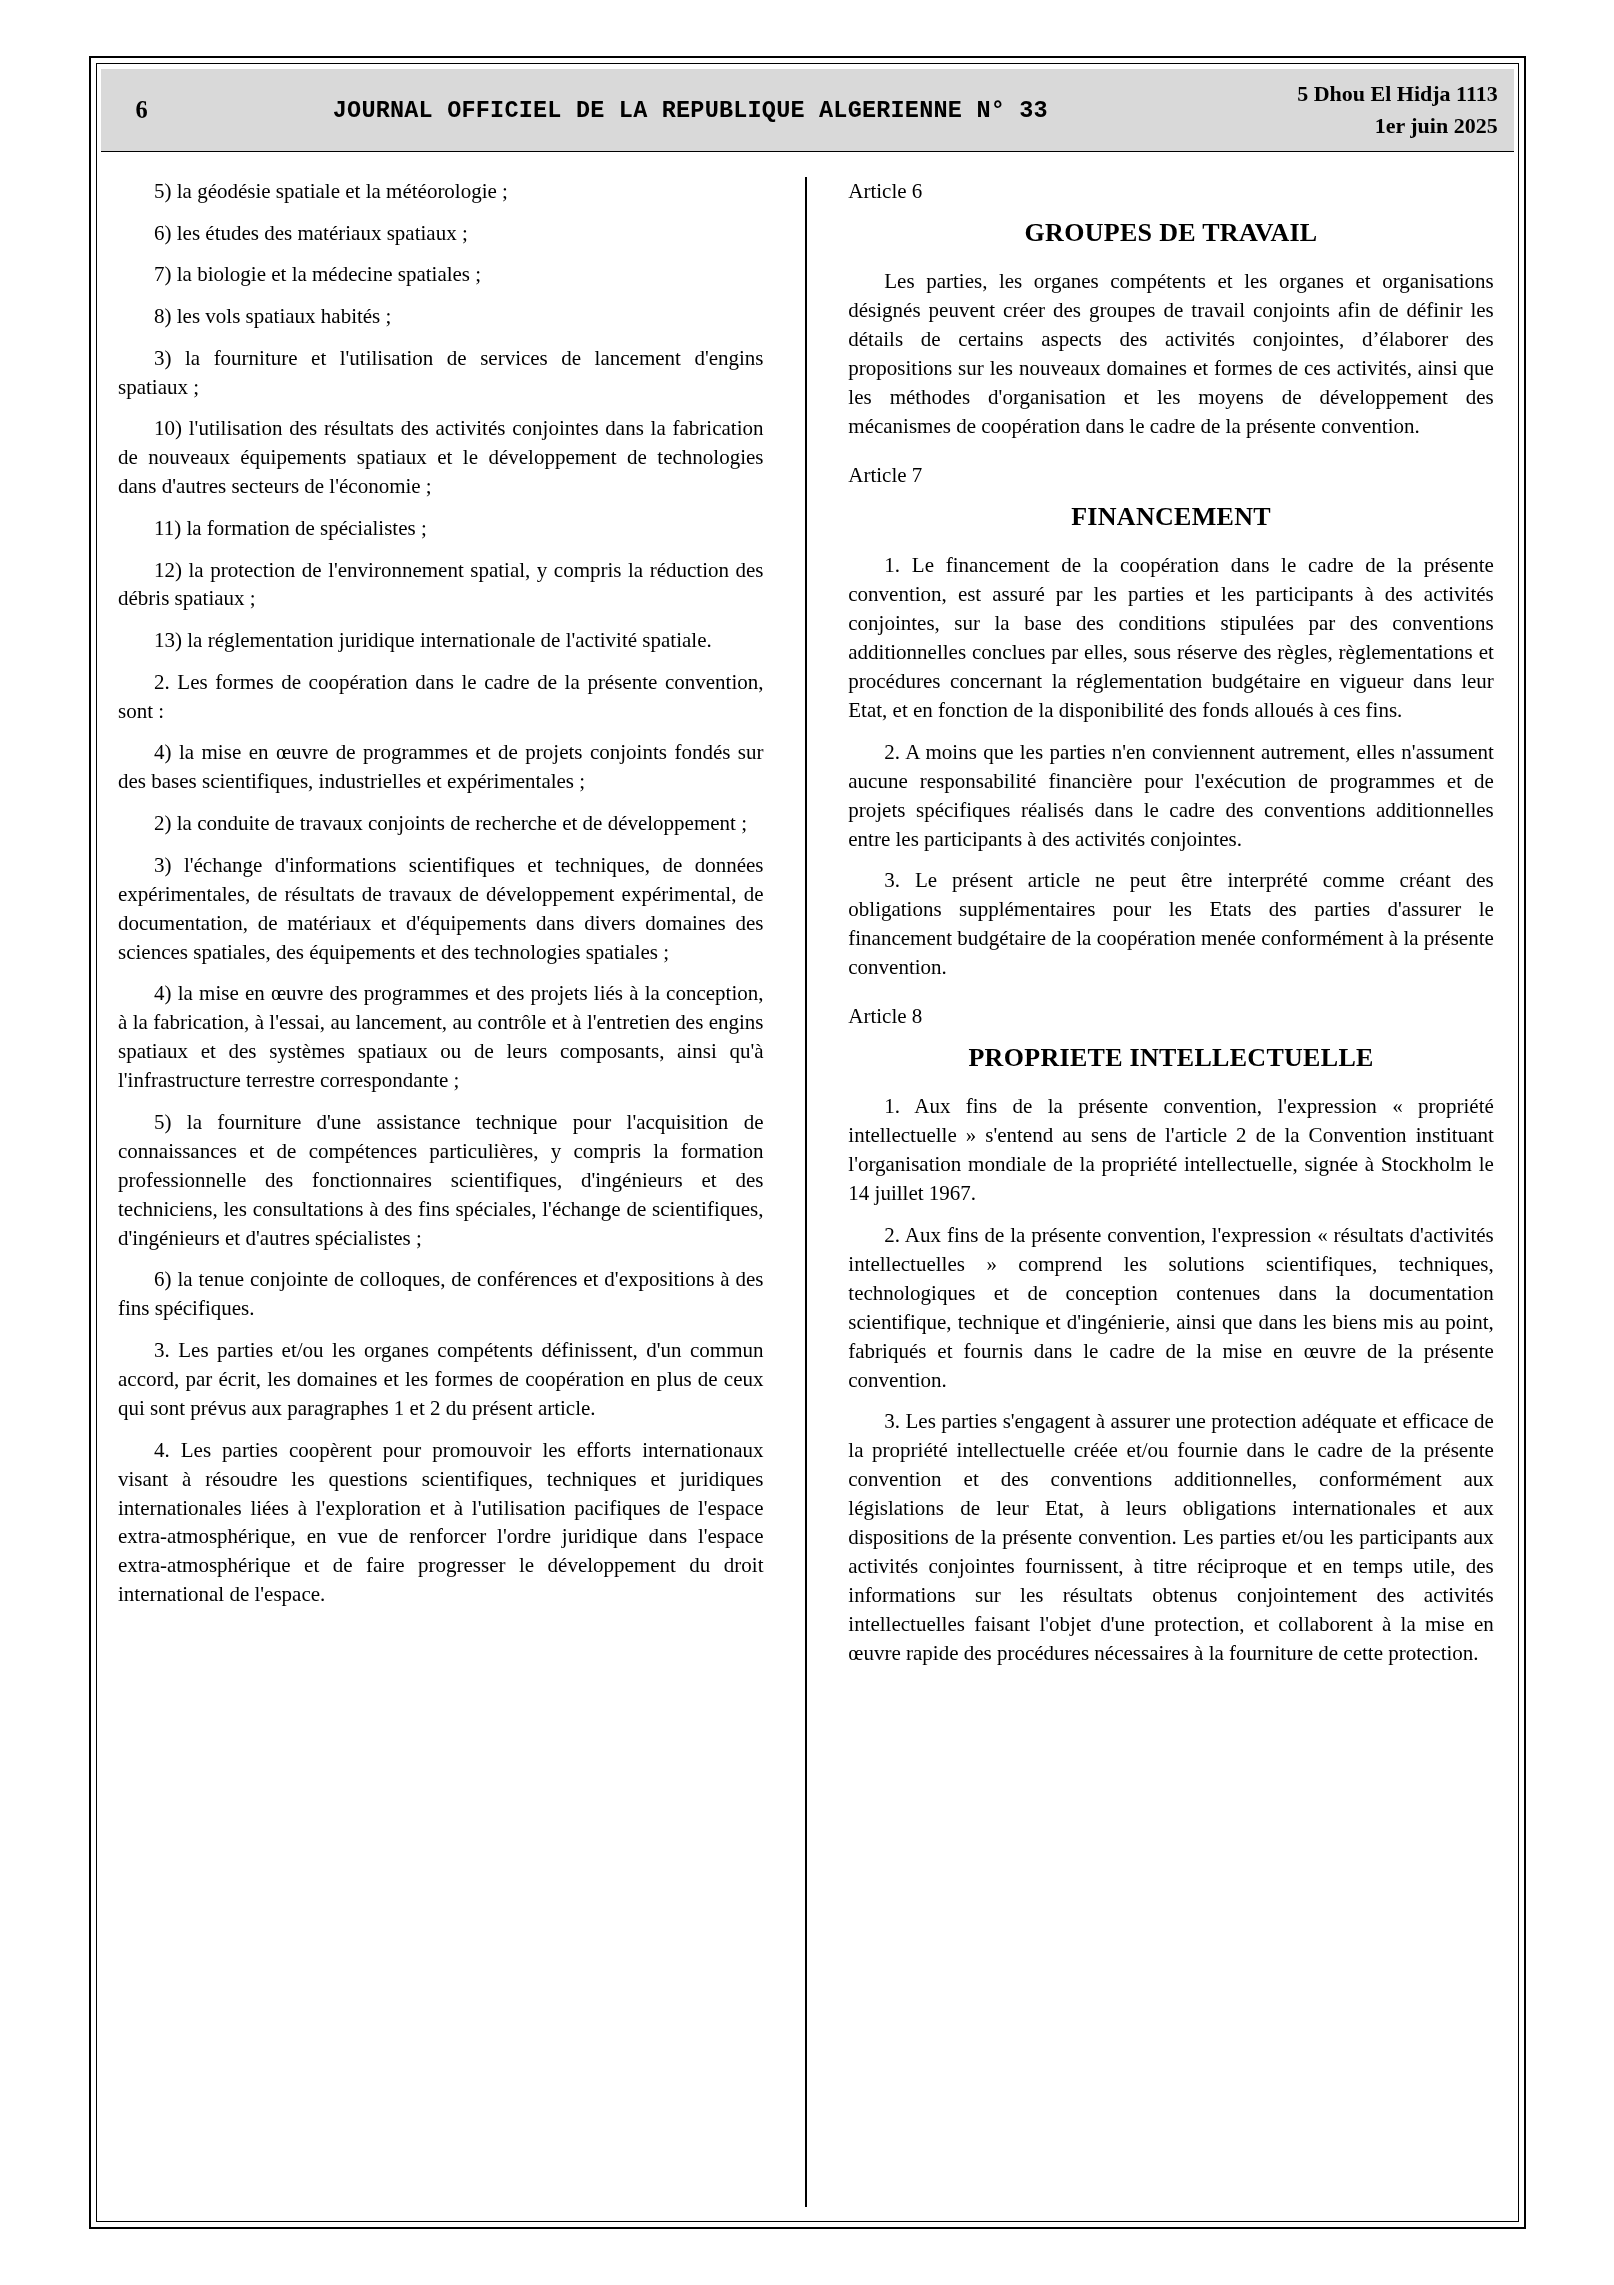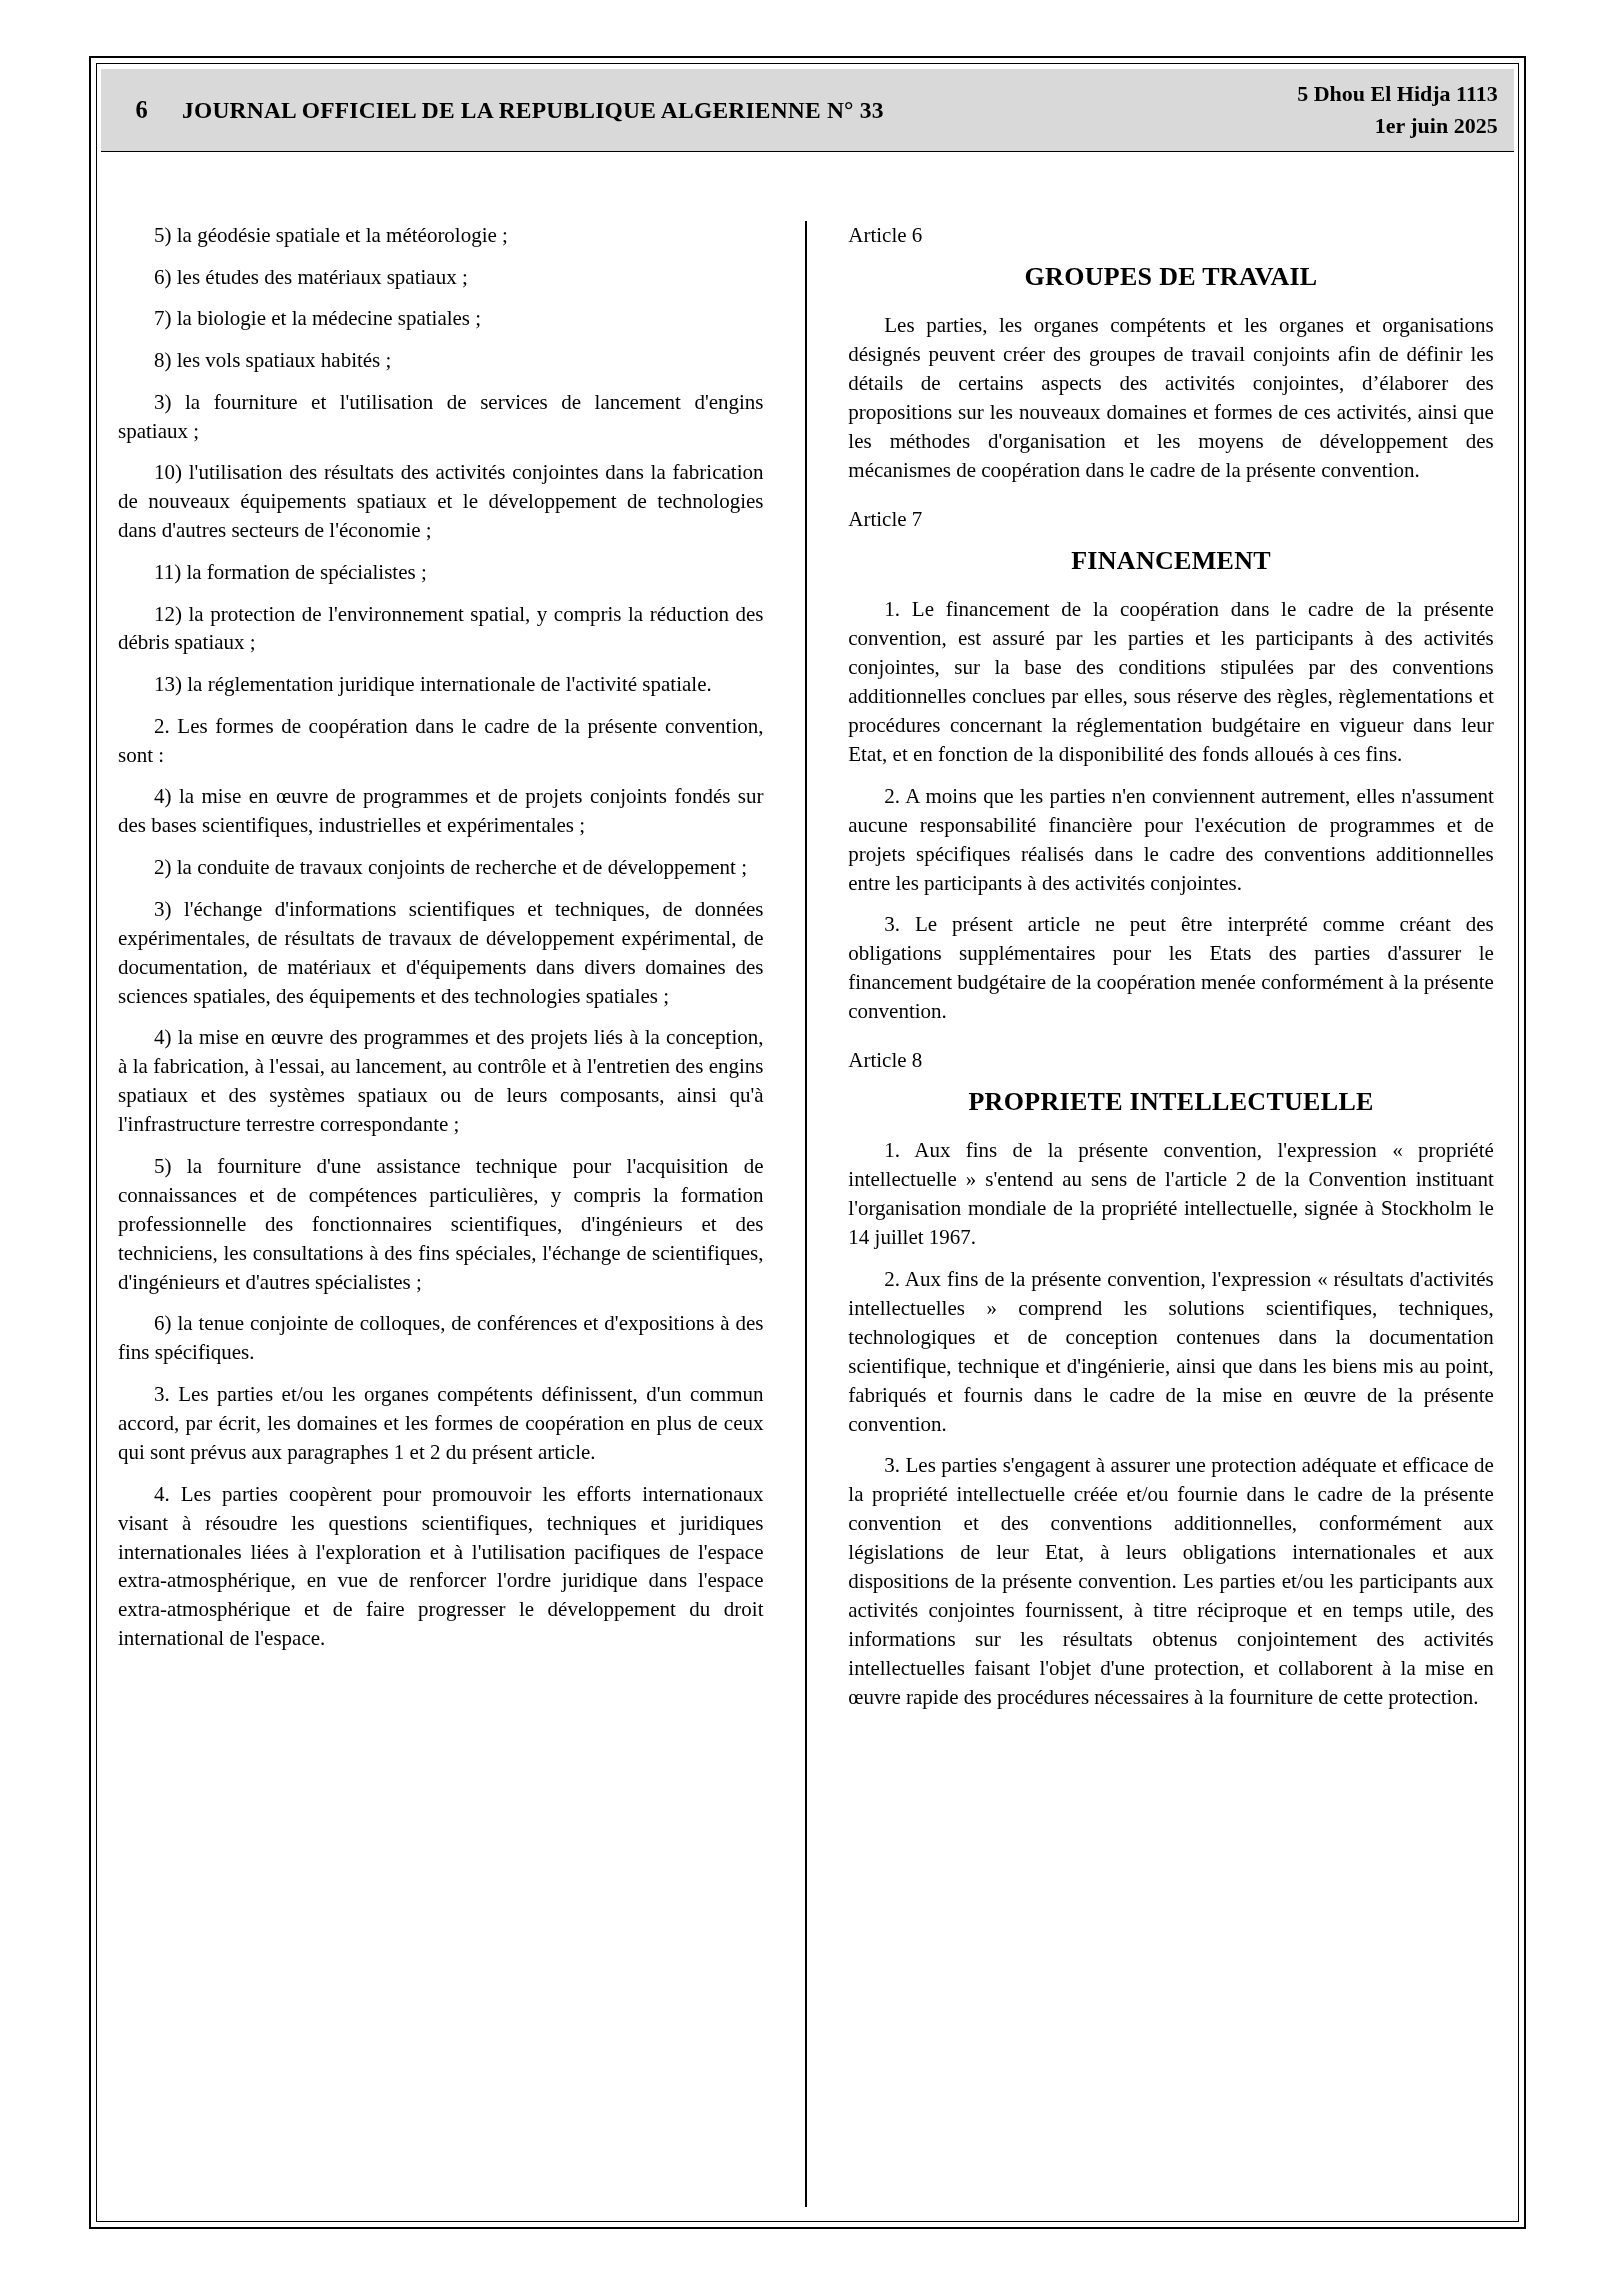--- a/index.html
+++ b/index.html
@@ -52,44 +52,43 @@
   }
   .header-page-number {
     width: 81px;
     text-align: center;
     font-weight: bold;
     font-size: 24.4px;
     font-family: "Liberation Serif", serif;
   }
   .header-title {
     flex: 1;
-    text-align: left;
+    text-align: center;
     font-weight: bold;
     font-size: 23.5px;
     letter-spacing: 0.2px;
-    font-family: Liberation Serif, serif;
+    font-family: Liberation Mono, monospace;
   }
   .header-dates {
     width: 299px;
     text-align: right;
     padding-right: 16.3px;
     font-weight: bold;
     font-size: 22px;
     line-height: 1.45;
     font-family: "Liberation Serif", serif;
   }
   .content {
     position: absolute;
     left: 118px;
     top: 177px;
     right: 118px;
     bottom: 78px;
     display: flex;
     box-sizing: border-box;
-    margin-top: 44px;
   }
   .col {
     width: 669px;
     box-sizing: border-box;
     font-size: 21px;
     line-height: 1.38;
     text-align: justify;
   }
   .col-left {
     padding-right: 23.5px;

